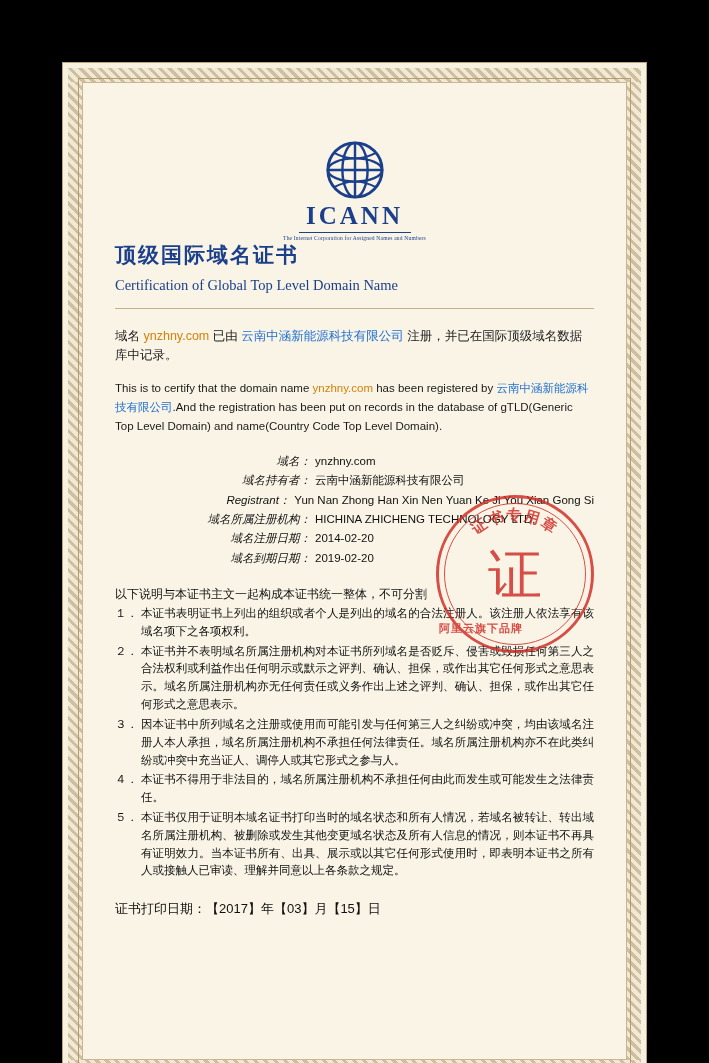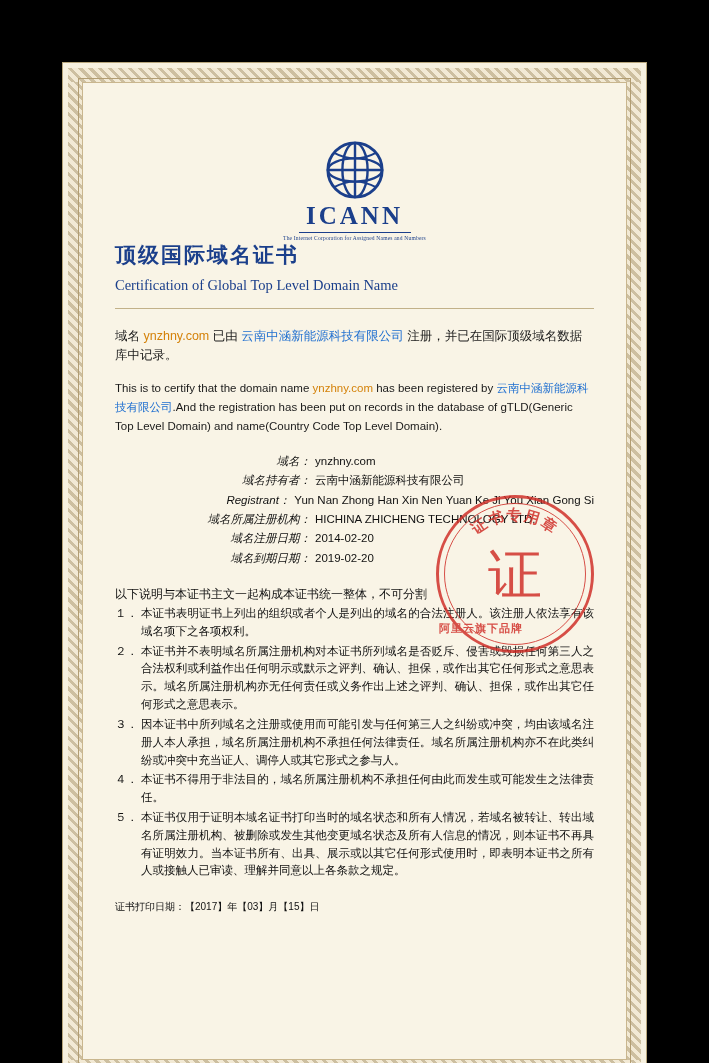--- a/index.html
+++ b/index.html
@@ -256,21 +256,21 @@
     flex: 0 0 26px;
     white-space: nowrap;
   }
   .clause-text {
     flex: 1;
     text-align: justify;
   }
 
   .printdate {
     margin-top: 20px;
-    font-size: 10px;
+    font-size: 13px;
     color: #111;
   }
 </style>
 </head>
 <body>
 
 <div class="page">
   <div class="cert">
     <div class="cert-border-outer"></div>
     <div class="cert-thinline"></div>

